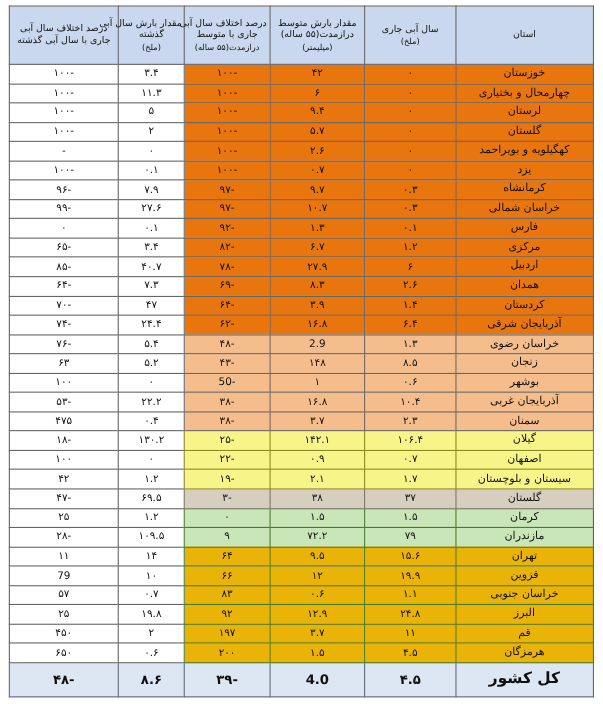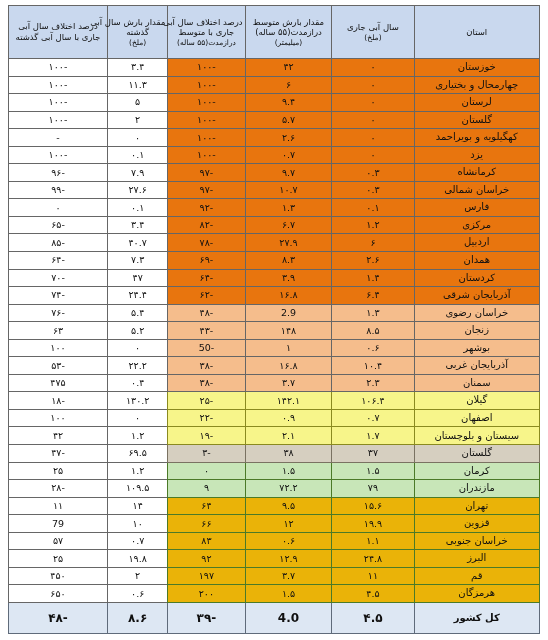--- a/index.html
+++ b/index.html
@@ -83,21 +83,21 @@
   }
 
   
   tr.total-row td {
     background: #dde7f3;
     font-weight: bold;
     font-size: 12px;
     height: 30px;
     border: 1px solid #5f6b7a;
   }
-  tr.total-row td.province { font-size: 10px; }
+  tr.total-row td.province { font-size: 14px; }
 </style>
 </head>
 <body>
 
 <div id="table-wrap">
   <table class="rain-table">
     <colgroup>
       <col class="c-province">
       <col class="c-current">
       <col class="c-normal">

